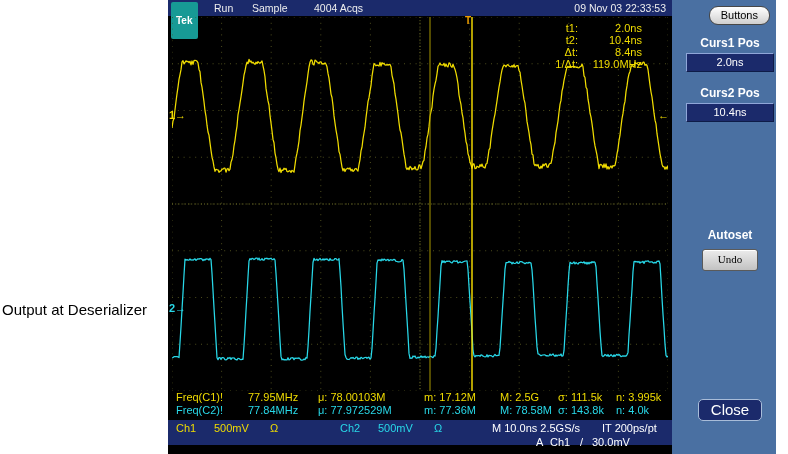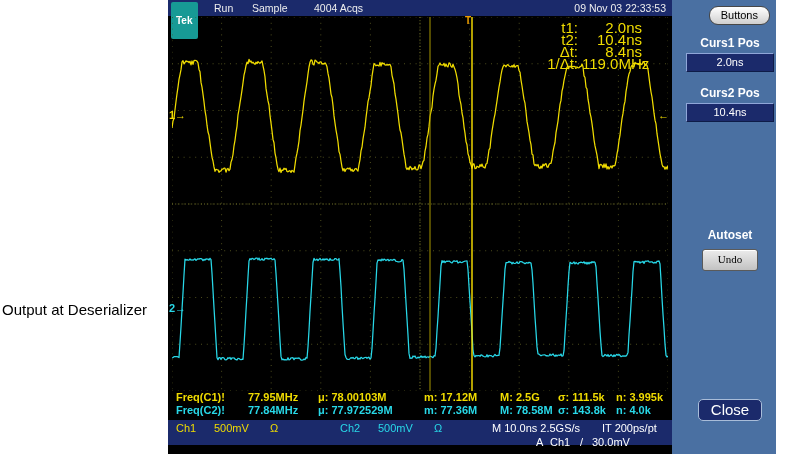--- a/index.html
+++ b/index.html
@@ -13,33 +13,33 @@
   #topbar span{position:absolute;top:2px;white-space:nowrap;}
   #tek-logo{left:3px;top:1px;background:#179a95;border-radius:2px;padding:12px 5px;height:13px;line-height:13px;
             color:#fff;font-weight:bold;font-size:10px;}
   .tb-run{left:46px}.tb-sample{left:84px}.tb-acqs{left:146px}
   .tb-date{right:6px;left:auto;}
 
   #grat{position:absolute;left:4px;top:17px;width:496px;height:374px;}
   #grat svg{position:absolute;left:0;top:0;}
 
   .readout{position:absolute;right:26px;top:5px;display:grid;grid-template-columns:auto 60px;
-           column-gap:4px;row-gap:0;color:#f0dc00;font-size:15px;line-height:12px;margin-left:44px;}
+           column-gap:4px;row-gap:0;color:#f0dc00;font-size:11px;line-height:12px;margin-left:44px;}
   .readout span{text-align:right;white-space:nowrap;}
 
   .mk{position:absolute;font-size:11px;font-weight:bold;white-space:nowrap;}
   .mk-ch1{left:-3px;top:92px;color:#f0dc00;}
   .mk-right{right:-1px;top:92px;color:#f0dc00;}
   .mk-ch2{left:-3px;top:285px;color:#28d8e8;}
   .mk-trig{left:293px;top:-2px;color:#f0a000;font-size:10px;}
 
   .mrow{position:absolute;left:4px;width:496px;height:13px;font-size:11px;line-height:13px;}
   #mrow1{top:391px;color:#f0dc00;}
   #mrow2{top:404px;color:#28d8e8;}
-  .mrow span{position:absolute;white-space:nowrap;font-weight:bold;}
+  .mrow span{position:absolute;white-space:nowrap;}
   .mc0{left:4px}.mc1{left:76px}.mc2{left:146px}.mc3{left:252px}.mc4{left:328px}.mc5{left:386px}.mc6{left:444px}
 
   #statusbar{position:absolute;left:0;top:420px;width:504px;height:25px;background:#1b2a6b;font-size:11px;}
   #statusbar span{position:absolute;white-space:nowrap;top:2px;}
   .s-y{color:#f0dc00}.s-c{color:#28d8e8}.s-w{color:#fff}
   .s-ch1{left:8px}.s-ch1v{left:46px}.s-ch1o{left:102px}
   .s-ch2{left:172px}.s-ch2v{left:210px}.s-ch2o{left:266px}
   .s-tb{left:324px}.s-it{left:434px}
   .s-t2{top:16px !important;}
   .s-ta{left:368px}.s-tsrc{left:382px}.s-tslope{left:412px}.s-tlev{left:424px}

